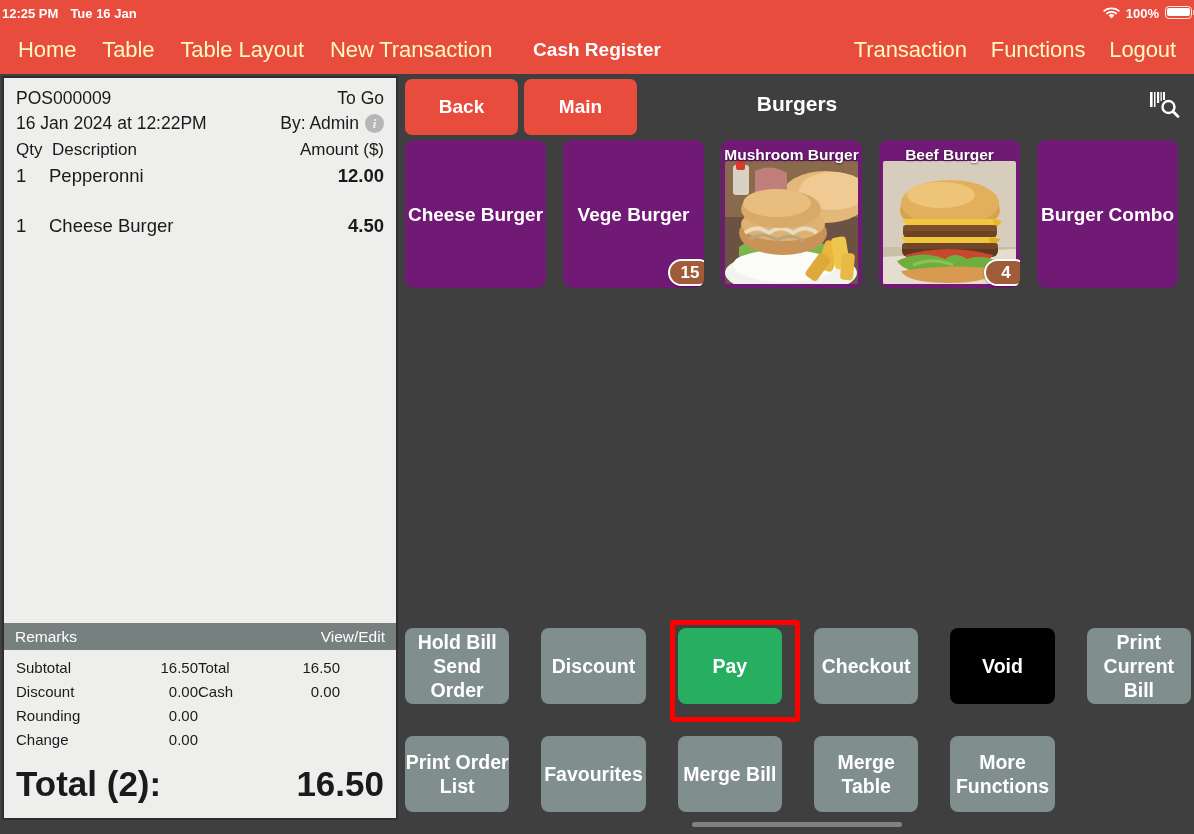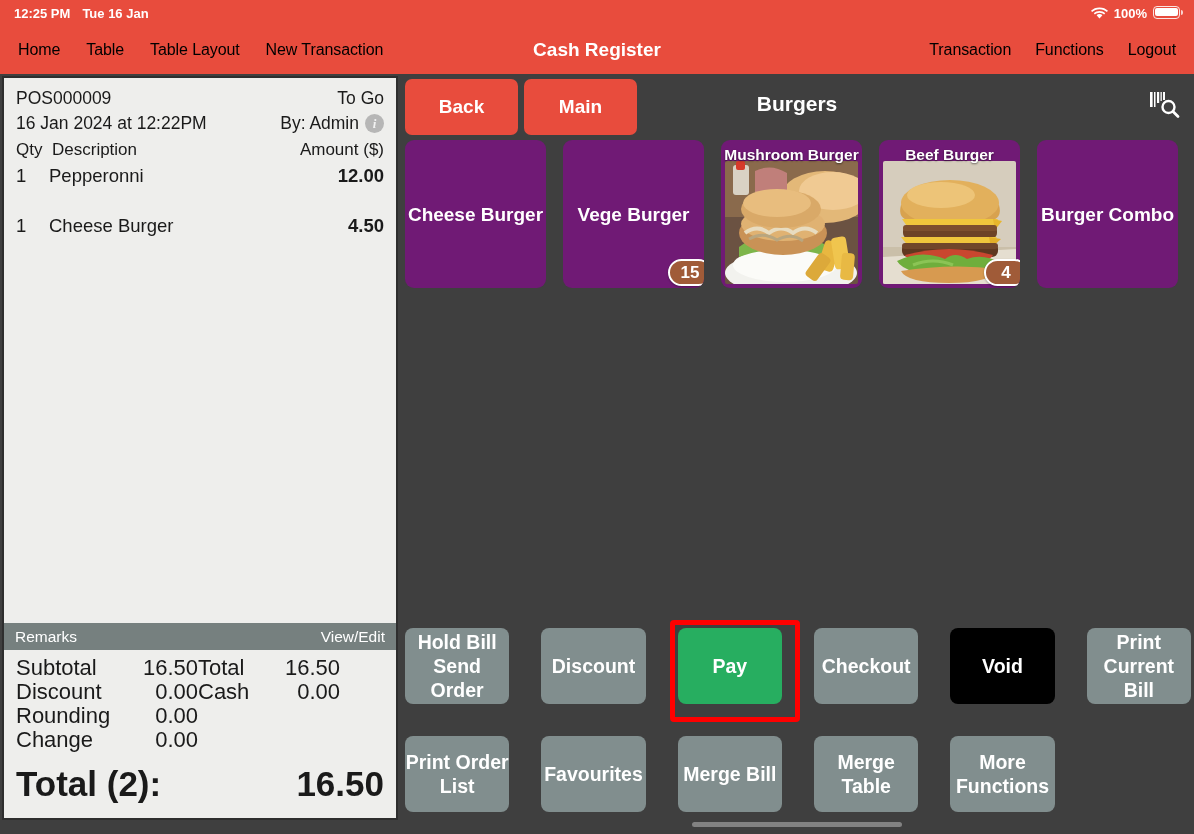--- a/index.html
+++ b/index.html
@@ -18,21 +18,21 @@
   
   .topbar {
     position: absolute; left: 0; top: 0;
     width: 1194px; height: 74px;
     background: #e84c3d;
   }
   .statusbar {
     position: absolute; left: 0; top: 0;
     width: 1194px; height: 26px;
     display: flex; align-items: center;
-    padding: 0 14px;
+    padding: 0 2px;
     color: #ffffff;
     font-size: 13px; font-weight: bold;
   }
   .status-left { display: flex; align-items: baseline; gap: 12px; }
   .status-right {
     margin-left: auto;
     display: flex; align-items: flex-start; gap: 6px;
   }
   .wifi-ico { width: 17px; height: 13px; display: inline-block; position: relative; }
   .wifi-ico svg { position: absolute; left: 0; top: 1px; }
@@ -62,21 +62,21 @@
   }
   .nav-left {
     position: absolute; left: 18px; top: 0; height: 48px;
     display: flex; align-items: center; gap: 26px;
   }
   .nav-right {
     position: absolute; right: 18px; top: 0; height: 48px;
     display: flex; align-items: center; gap: 24px;
   }
   .nav-item {
-    color: #000000; font-size: 16px; letter-spacing: -0.1px;
+    color: #fef9c3; font-size: 22px; letter-spacing: -0.1px;
     white-space: nowrap; cursor: pointer;
   }
   .nav-title {
     position: absolute; left: 0; top: 0; width: 1194px; height: 48px;
     display: flex; align-items: center; justify-content: center;
     color: #fff; font-size: 19px; font-weight: bold;
     pointer-events: none;
   }
 
   
@@ -121,21 +121,21 @@
     height: 27px; background: #76807f;
     display: flex; align-items: center; justify-content: space-between;
     padding: 0 11px; color: #ffffff; font-size: 15.5px;
   }
   .totals {
     padding: 6px 12px 0 12px;
   }
   .totals-grid {
     display: grid;
     grid-template-columns: 104px 78px 64px 78px;
-    font-size: 22px; line-height: 24px;
+    font-size: 15px; line-height: 24px;
   }
   .totals-grid .lbl { text-align: left; }
   .totals-grid .val { text-align: right; }
   .grand {
     display: flex; align-items: baseline; justify-content: space-between;
     padding: 12px 12px 14px 12px;
     font-size: 35px; font-weight: bold;
   }
 
   

